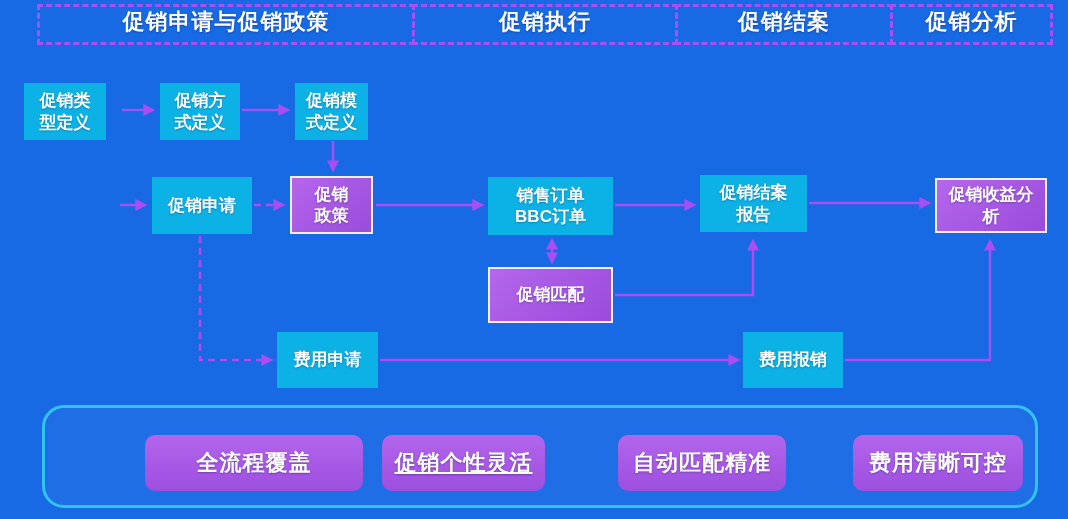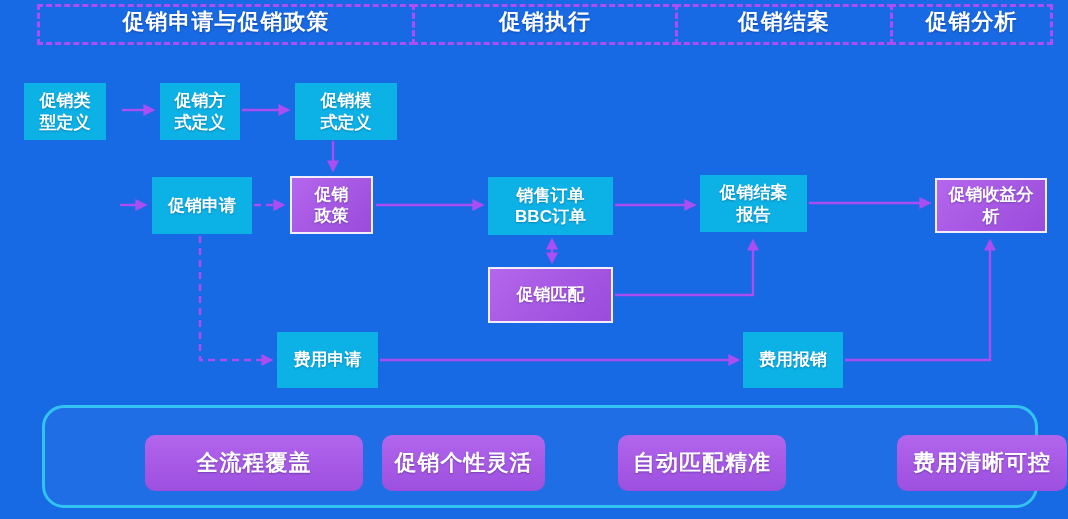--- a/index.html
+++ b/index.html
@@ -101,21 +101,21 @@
   </svg>
 
   <div class="node cyan" style="left:24px;top:83px;width:82px;height:57px;">
     <span class="node-label">促销类
 型定义</span>
   </div>
   <div class="node cyan" style="left:160px;top:83px;width:80px;height:57px;">
     <span class="node-label">促销方
 式定义</span>
   </div>
-  <div class="node cyan" style="left:295px;top:83px;width:102px;height:57px;">
+  <div class="node cyan" style="left:295px;top:83px;width:73px;height:57px;">
     <span class="node-label">促销模
 式定义</span>
   </div>
 
   <div class="node cyan" style="left:152px;top:177px;width:100px;height:57px;">
     <span class="node-label">促销申请</span>
   </div>
   <div class="node purple" style="left:290px;top:176px;width:83px;height:58px;">
     <span class="node-label">促销
 政策</span>
@@ -141,23 +141,23 @@
     <span class="node-label">费用申请</span>
   </div>
   <div class="node cyan" style="left:743px;top:332px;width:100px;height:56px;">
     <span class="node-label">费用报销</span>
   </div>
 
   <div class="features-panel"></div>
   <div class="feature-pill" style="left:145px;width:218px;">
     <span>全流程覆盖</span>
   </div>
-  <div class="feature-pill" style="left:382px;width:163px;">
+  <div class="feature-pill" style="left:382px;width:163px;text-decoration:underline;">
     <span>促销个性灵活</span>
   </div>
   <div class="feature-pill" style="left:618px;width:168px;">
     <span>自动匹配精准</span>
   </div>
-  <div class="feature-pill" style="left:853px;width:170px;margin-left:44px;">
+  <div class="feature-pill" style="left:853px;width:170px;">
     <span>费用清晰可控</span>
   </div>
 
 </div>
 
 </body></html>

